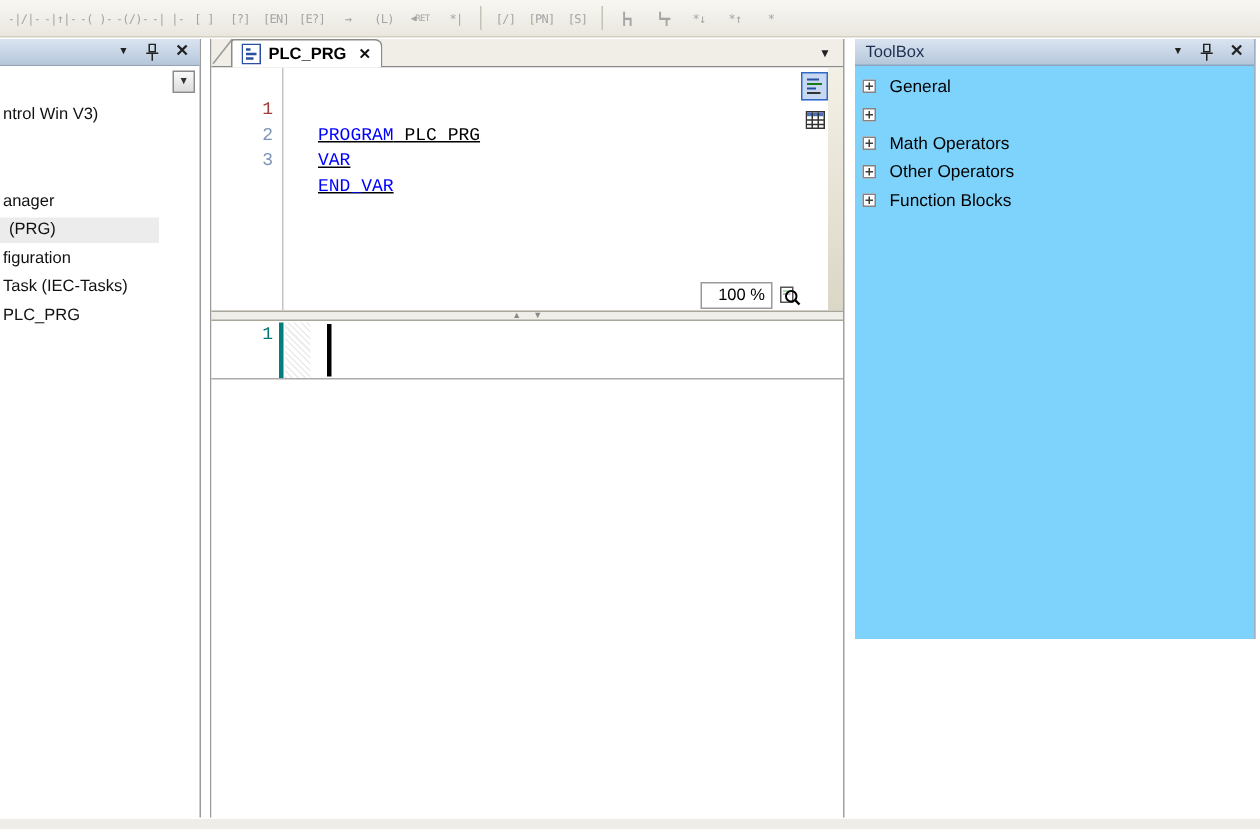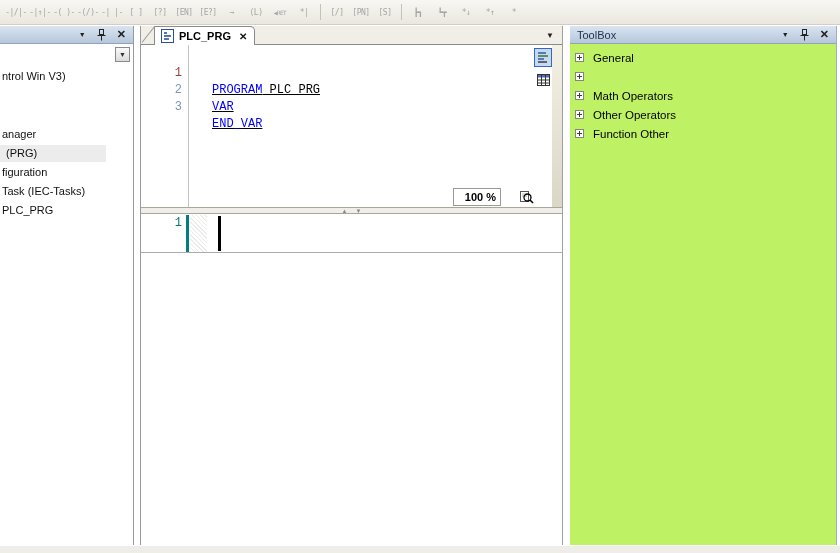--- a/index.html
+++ b/index.html
@@ -57,42 +57,42 @@
   .ln { position:absolute; left:0; width:41px; text-align:right; }
   .ln.cur { color:#a03b3b; }
   .ln.oth { color:#7e93b8; }
   .src { position:absolute; left:71px; color:#000;text-decoration:underline; }
   .kw { color:#0000ff; }
   .margin-strip { position:absolute; right:0; top:0; bottom:0; width:10px;
                   background:linear-gradient(180deg,#f3f0e5,#dbd7c7); }
   .view-btn { position:absolute; right:10px; width:18px; height:19px; display:flex;
               align-items:center; justify-content:center; background:transparent; }
   .view-btn.sel { border:1px solid #316ac5; background:#c8d8f2; }
-  .zoom-row { position:absolute; right:25px; bottom:1px; display:flex; gap:15px; align-items:stretch; height:18px;font-weight:bold; }
+  .zoom-row { position:absolute; right:25px; bottom:1px; display:flex; gap:1px; align-items:stretch; height:18px; }
   .zoom-box { width:48px; border:1px solid #9a9a9a; background:#fff; font-size:11px; color:#000;
               display:flex; align-items:center; justify-content:flex-end; padding-right:4px; }
   .mag-btn { width:21px; border:1px solid transparent; display:flex; align-items:center; justify-content:center; }
 
   .h-splitter { position:relative; height:7px; background:#f0eee8;
                 border-top:1px solid #a9a69a; border-bottom:1px solid #a9a69a; }
   .split-tris { position:absolute; left:50%; top:0; transform:translateX(-50%); display:flex; gap:8px; }
   .tri { font-size:6px; color:#8a8a8a; line-height:6px; }
 
   .ladder-editor { position:relative; height:331px; background:#fff; }
   .network-row { position:absolute; left:0; top:0; width:100%; height:39px; border-bottom:1px solid #ababab; }
   .net-num { position:absolute; left:0; top:2px; width:41px; text-align:right;
              font-family:"Liberation Mono",monospace; font-size:12px; color:#007878; }
   .rail { position:absolute; left:45px; top:1px; width:3px; height:37px; background:#037e7e; }
   .stipple { position:absolute; left:49px; top:1px; width:17px; height:37px;
              background:repeating-linear-gradient(45deg,#ececec 0 1px,#ffffff 1px 3px); }
   .cursor-bar { position:absolute; left:77px; top:2px; width:3px; height:35px; background:#000; }
 
   
-  .toolbox { position:absolute; left:570px; top:26px; width:267px; height:519px;
-             background:#bef264; border-right:1px solid #9fb0c6; }
+  .toolbox { position:absolute; left:570px; top:26px; width:267px; height:400px;
+             background:#7dd3fc; border-right:1px solid #9fb0c6; }
   .tbx-body { position:relative; padding-top:4px; }
   .tbx-row { position:relative; height:19px; display:flex; align-items:center; padding-left:5px; }
   .plus-box { width:9px; height:9px; border:1px solid #848484; background:#fff; position:relative; flex:none; }
   .plus-box::before { content:""; position:absolute; left:1px; right:1px; top:3px; height:1px; background:#3c3c3c; }
   .plus-box::after  { content:""; position:absolute; top:1px; bottom:1px; left:3px; width:1px; background:#3c3c3c; }
   .tbx-label { font-weight:normal; font-size:11.5px; color:#000; margin-left:9px; white-space:nowrap; }
   .tbx-label.focused { border:1px solid #a6a6a6; padding:0 4px; margin-left:8px; min-width:146px; }
 
   .bottom-strip { position:absolute; left:0; top:546px; width:840px; height:7px; background:#efede7; }
   svg { display:block; }
@@ -263,19 +263,19 @@
       <div class="tbx-row">
         <span class="plus-box"></span>
         <span class="tbx-label">Math Operators</span>
       </div>
       <div class="tbx-row">
         <span class="plus-box"></span>
         <span class="tbx-label">Other Operators</span>
       </div>
       <div class="tbx-row">
         <span class="plus-box"></span>
-        <span class="tbx-label">Function Other</span>
+        <span class="tbx-label">Function Blocks</span>
       </div>
     </div>
   </div>
 
   <div class="bottom-strip"></div>
 </div>
 
 </body></html>

